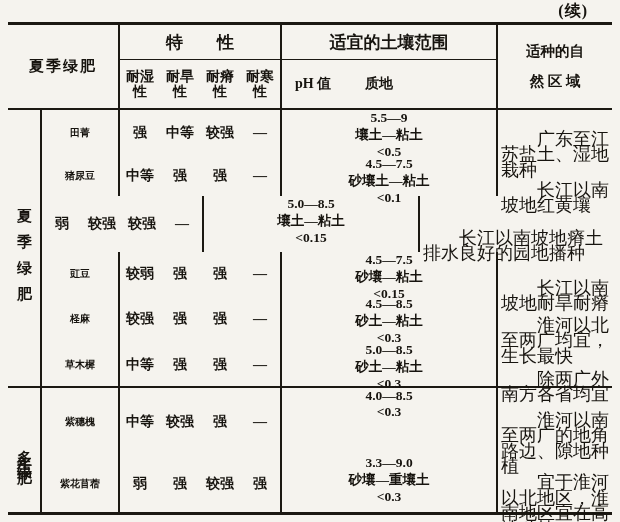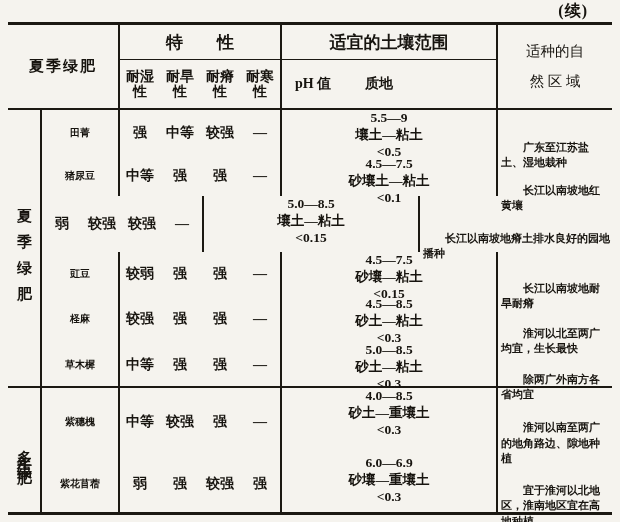--- a/index.html
+++ b/index.html
@@ -42,21 +42,21 @@
   .hd-sub { flex:1; display:flex; align-items:center; }
   .trait-col {
     width:40.5px; text-align:center; font-size:14px; font-weight:bold;
     line-height:15px;
   }
   .soil-hd-ph   { width:62px; text-align:center; font-size:14px; font-weight:bold; white-space:nowrap; }
   .soil-hd-tex  { width:70px; text-align:center; font-size:14px; font-weight:bold; white-space:nowrap; }
   .soil-hd-salt { width:84px; text-align:center; font-size:14px; font-weight:bold; white-space:nowrap; }
   .hd-region {
     flex:1; display:flex; flex-direction:column; align-items:center; justify-content:center;
-    gap:11px; font-size:14.5px; font-weight:normal;
+    gap:11px; font-size:14.5px; font-weight:bold;
   }
 
   
   .tsection { display:flex; }
   .sec1 { height:278px; border-bottom:2px solid #1b1812; }
   .sec2 { height:125px; }
   .group-cell {
     width:34px; border-right:2px solid #1b1812;
     display:flex; align-items:center; justify-content:center;
   }
@@ -87,21 +87,21 @@
     display:flex; align-items:center; font-weight:bold;flex-direction:column;
   }
   .sv-ph   { width:62px; text-align:center; font-size:13.5px; white-space:nowrap; }
   .sv-tex  { width:94px; text-align:center; font-size:13.5px; white-space:nowrap; }
   .sv-salt { width:60px; text-align:center; font-size:13.5px; white-space:nowrap; }
   .cell-region {
     flex:1; display:flex; align-items:center;
     padding:2px 2px 2px 3px;
   }
   .cell-region p {
-    font-size:11px; line-height:15.5px; font-weight:bold;
+    font-size:18px; line-height:15.5px; font-weight:normal;
     text-indent:2em; width:100%;margin-top:44px;
   }
 </style>
 </head>
 <body>
 
 <div class="page">
 
   <div class="cont-label">(续)</div>
 
@@ -259,38 +259,37 @@
         <div class="row p0">
           <div class="cell-name">紫穗槐</div>
           <div class="cell-traits">
             <span class="tv">中等</span>
             <span class="tv">较强</span>
             <span class="tv">强</span>
             <span class="tv">—</span>
           </div>
           <div class="cell-soil">
             <span class="sv-ph">4.0—8.5</span>
-            <span class="sv-tex">砂土—重壤土</span>
             <span class="sv-salt">&lt;0.3</span>
           </div>
           <div class="cell-region">
               <p>淮河以南至两广的地角路边、隙地种植</p>
             </div>
         </div>
 
         <div class="row p1">
           <div class="cell-name">紫花苜蓿</div>
           <div class="cell-traits">
             <span class="tv">弱</span>
             <span class="tv">强</span>
             <span class="tv">较强</span>
             <span class="tv">强</span>
           </div>
           <div class="cell-soil">
-            <span class="sv-ph">6.0—6.9</span>
+            <span class="sv-ph">3.3—9.0</span>
             <span class="sv-tex">砂壤—重壤土</span>
             <span class="sv-salt">&lt;0.3</span>
           </div>
           <div class="cell-region">
               <p>宜于淮河以北地区，淮南地区宜在高地种植</p>
             </div>
         </div>
 
       </div>
     </div>

